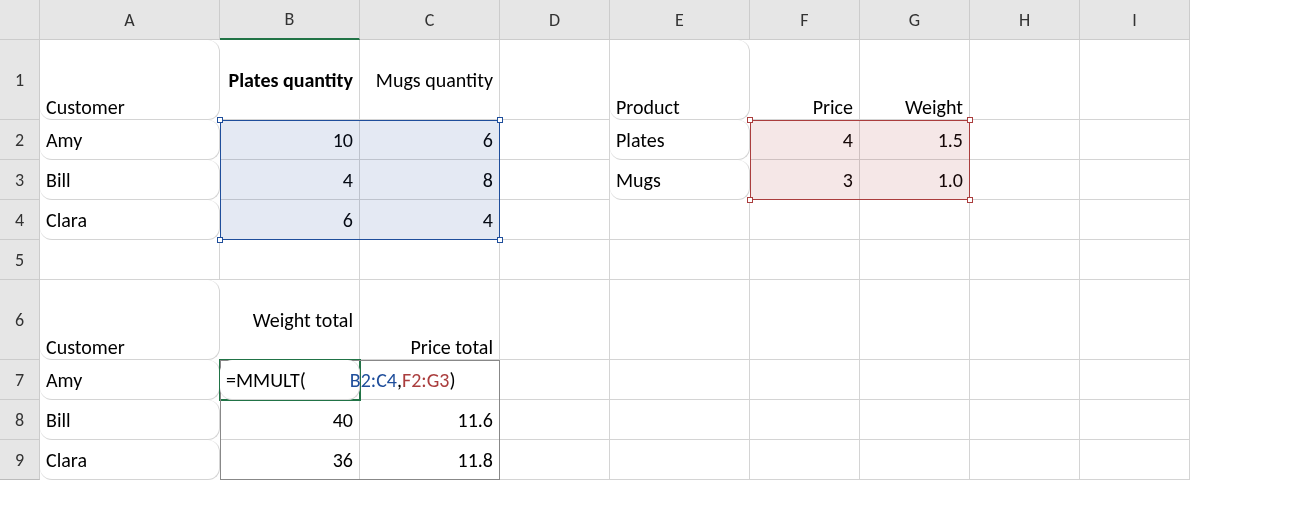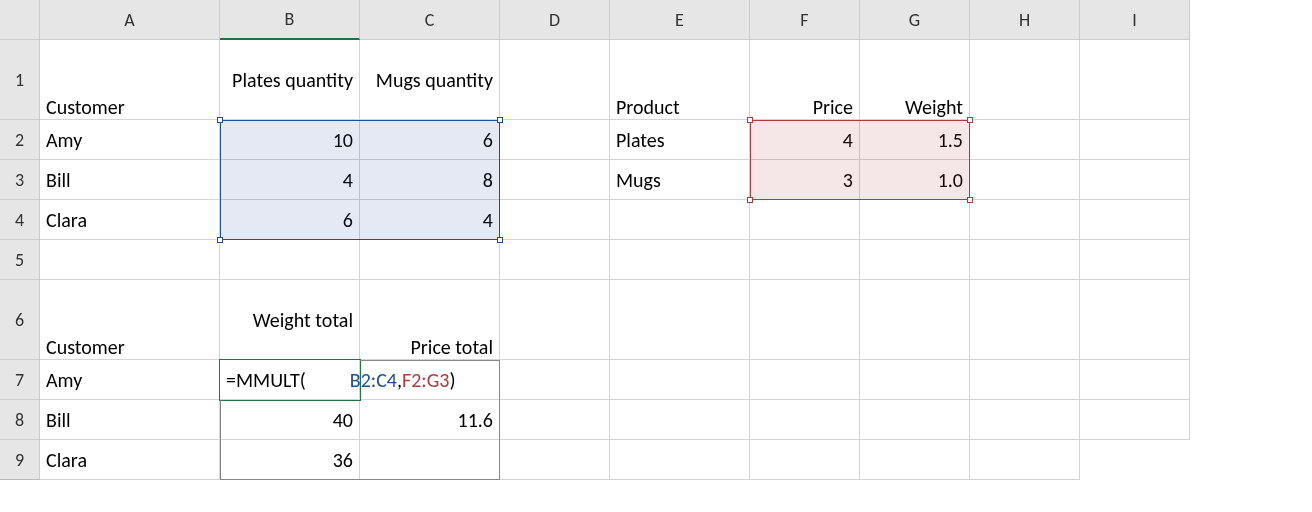--- a/index.html
+++ b/index.html
@@ -41,21 +41,21 @@
     border-bottom: 1px solid #d4d4d4;
     display: flex;
     align-items: center;
     padding: 0 6px;
     background: #fff;
     position: relative;
     white-space: nowrap;
     overflow: visible;
   }
   .cell.r { justify-content: flex-end; }
-  .cell.l { justify-content: flex-start; }
+  .cell.l { justify-content: flex-start; border-radius: 12px; }
   .wrap { white-space: normal; line-height:1.1; }
 
   
   .blue-range {
     position: absolute;
     border: 1px solid #1f4e9b;
     background: rgba(31,78,155,0.12);
     pointer-events: none;
   }
   .red-range {
@@ -105,21 +105,21 @@
   <div class="hdr">C</div>
   <div class="hdr">D</div>
   <div class="hdr">E</div>
   <div class="hdr">F</div>
   <div class="hdr">G</div>
   <div class="hdr">H</div>
   <div class="hdr">I</div>
 
   <div class="rowhdr" style="grid-row: span 2;">1</div>
   <div class="cell l" style="grid-row: span 2; align-items:flex-end;">Customer</div>
-  <div class="cell r wrap" style="grid-row: span 2; text-align:right;">Plates quantity</div>
+  <div class="cell r wrap" style="grid-row: span 2; text-align:right;font-weight:bold;">Plates quantity</div>
   <div class="cell r wrap" style="grid-row: span 2; text-align:left;">Mugs quantity</div>
   <div class="cell" style="grid-row: span 2;"></div>
   <div class="cell l" style="grid-row: span 2; align-items:flex-end;">Product</div>
   <div class="cell r" style="grid-row: span 2; align-items:flex-end;">Price</div>
   <div class="cell r" style="grid-row: span 2; align-items:flex-end;">Weight</div>
   <div class="cell" style="grid-row: span 2;"></div>
   <div class="cell" style="grid-row: span 2;"></div>
 
   <div class="rowhdr">2</div>
   <div class="cell l">Amy</div>
@@ -202,20 +202,21 @@
   <div class="cell"></div>
   <div class="cell"></div>
   <div class="cell"></div>
   <div class="cell"></div>
   <div class="cell"></div>
   <div class="cell"></div>
 
   <div class="rowhdr row9-edge">9</div>
   <div class="cell l">Clara</div>
   <div class="cell r">36</div>
+  <div class="cell r">11.8</div>
   <div class="cell"></div>
   <div class="cell"></div>
   <div class="cell"></div>
   <div class="cell"></div>
   <div class="cell"></div>
   <div class="cell"></div>
 
   <div class="blue-range" style="left:220px; top:120px; width:280px; height:120px;"></div>
   <div class="handle blue" style="left:217px; top:117px;"></div>
   <div class="handle blue" style="left:497px; top:117px;"></div>

